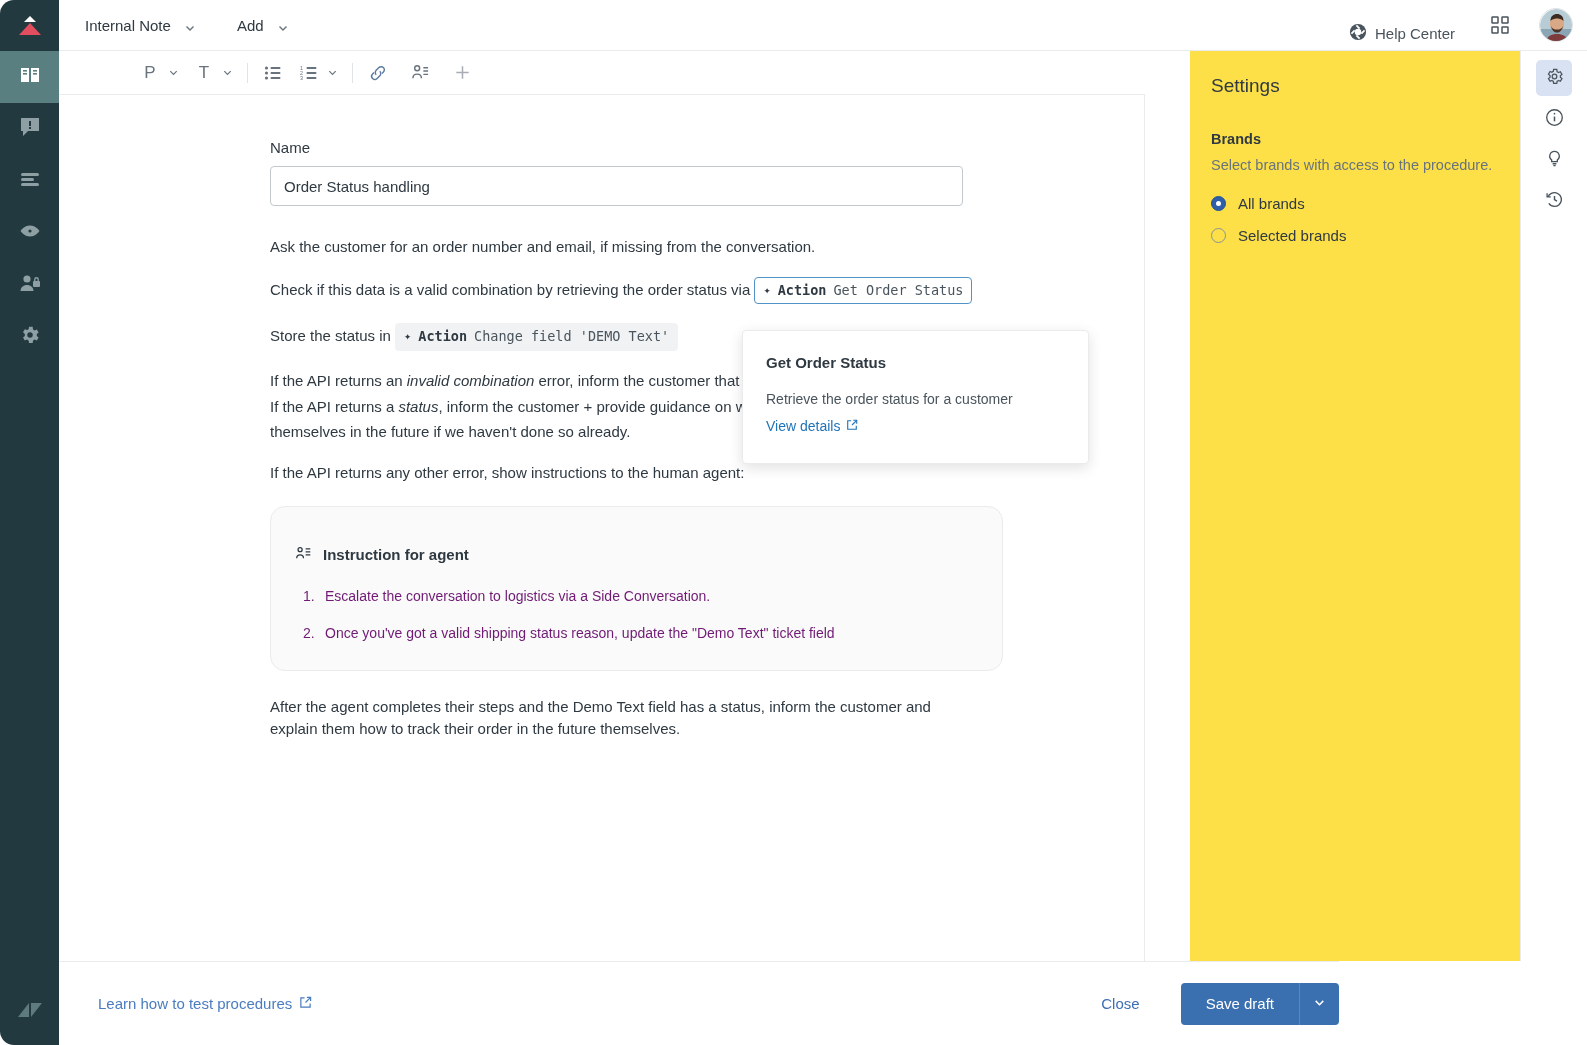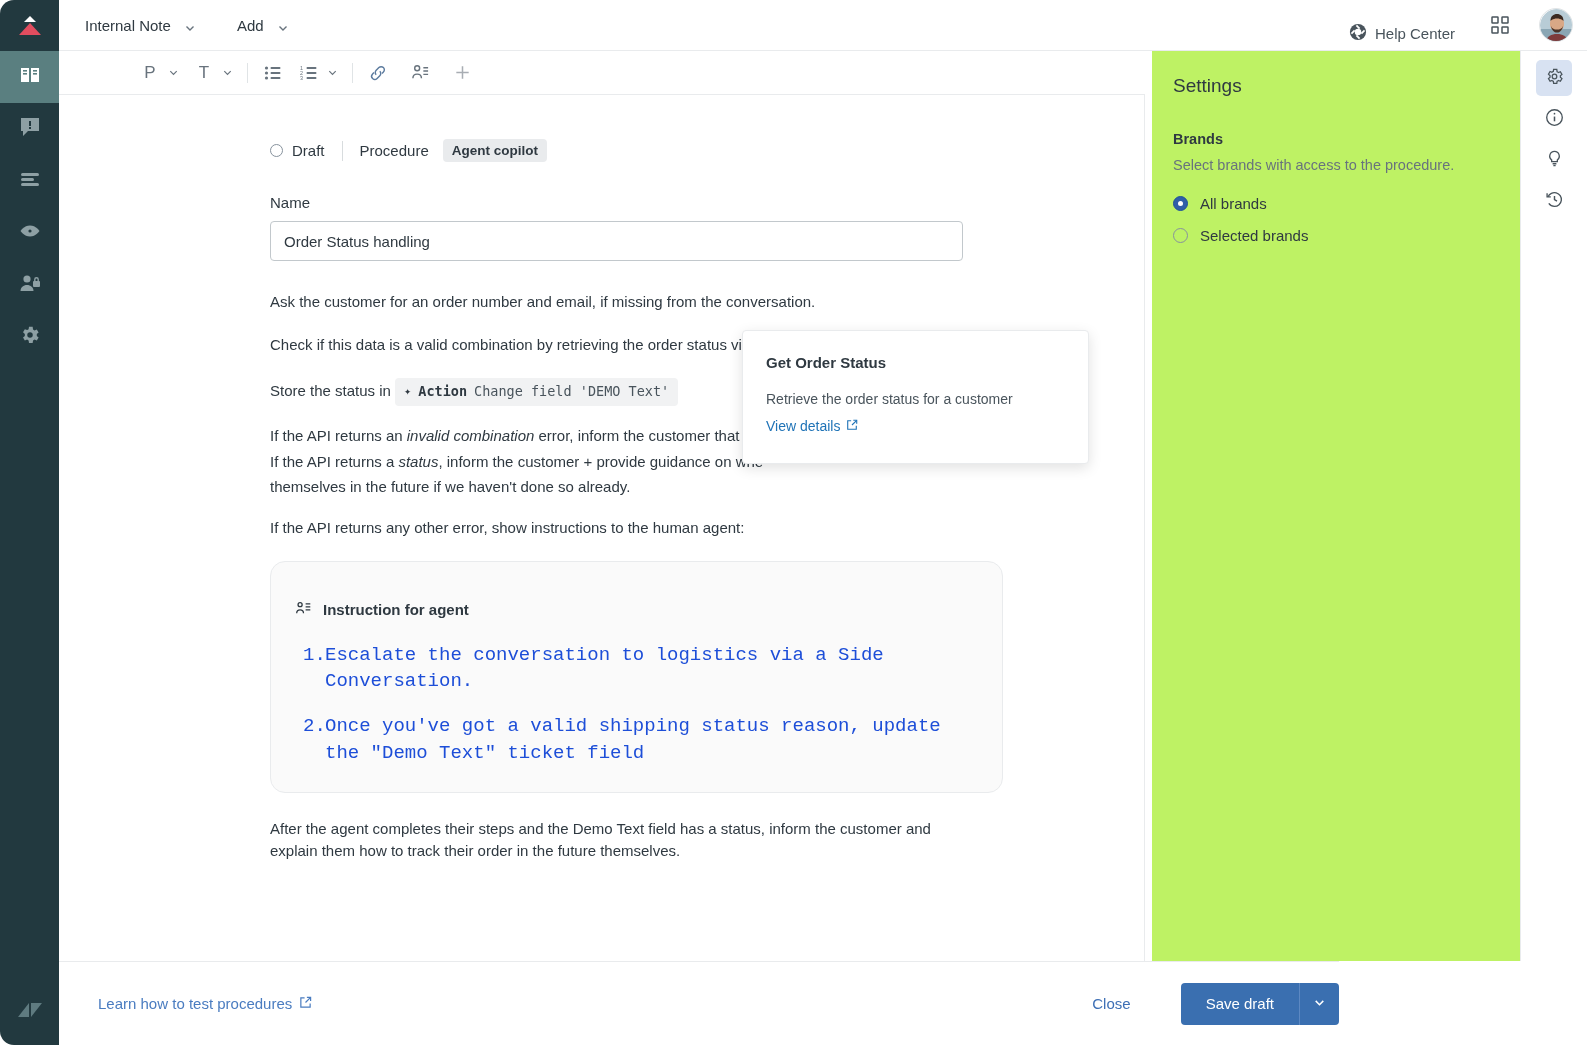--- a/index.html
+++ b/index.html
@@ -163,35 +163,35 @@
     padding: 38px 24px 26px 24px;
   }
   .instr-head {
     display: flex; align-items: center; gap: 11px;
     font-size: 15px; font-weight: bold; color: #2f3941;
     margin-bottom: 22px;
   }
   .instr-list { list-style: none; counter-reset: il; padding-left: 30px; }
   .instr-list li {
     counter-increment: il;
-    font-size: 19px; color: #1d4ed8; margin-bottom: 18px;
-    position: relative; line-height: 1.4; font-family: Liberation Mono, monospace;
+    font-size: 14px; color: #701a75; margin-bottom: 18px;
+    position: relative; line-height: 1.4;
   }
   .instr-list li:last-child { margin-bottom: 0; }
   .instr-list li::before {
     content: counter(il) ". ";
     position: absolute; left: -22px;
   }
   .tail-para { margin-top: 25px; width: 700px; font-size: 15px; color: #2f3941; line-height: 1.45; }
 
   
   .settings {
-    position: absolute; left: 1152px; top: 51px;
+    position: absolute; left: 1190px; top: 51px;
     width: 375px; height: 910px;
-    background: #bef264;
+    background: #fde047;
     padding: 24px 24px 0 21px;
     z-index: 20;
   }
   .settings-title { font-size: 19px; color: #2f3941; margin-bottom: 34px; }
   .settings-sub { font-size: 14.5px; font-weight: bold; color: #2f3941; margin-bottom: 10px; }
   .settings-desc { font-size: 14.5px; color: #68737d; margin-bottom: 22px; }
   .radio-row { display: flex; align-items: center; gap: 12px; margin-bottom: 15px; cursor: pointer; }
   .radio {
     width: 15px; height: 15px; border-radius: 50%;
     border: 1.5px solid #87929d; flex: none;
@@ -225,21 +225,21 @@
     background: #fff;
     border-top: 1px solid #e9ebed;
     border-radius: 0 0 14px 0;
     display: flex; align-items: center;
     z-index: 35;
   }
   .footer-link {
     margin-left: 39px; font-size: 15px; color: #4a7cc0;
     display: inline-flex; align-items: center; gap: 7px; cursor: pointer;
   }
-  .footer-right { margin-left: auto; display:flex; align-items:center; gap: 12px; }
+  .footer-right { margin-left: auto; display:flex; align-items:center; gap: 3px; }
   .btn-close {
     font-size: 15px; color: #3d6fb5; background:none; border:none;
     padding: 10px 22px; cursor: pointer;
     font-family: "Liberation Sans", sans-serif;
   }
   .split {
     display:flex; margin-left: 16px;
   }
   .btn-primary {
     background: #3a6fb0; color:#fff; border:none;
@@ -467,27 +467,20 @@
     <div class="tb-ic" style="margin-left:14px">
       <svg width="19" height="19" viewBox="0 0 20 20" fill="none" stroke="#a8adb3" stroke-width="1.6">
         <path d="M10 3.5v13M3.5 10h13"></path>
       </svg>
     </div>
   </div>
 
   <div class="canvas">
     <div class="doc">
 
-      <div class="status-row">
-        <span class="radio-ring"></span>
-        <span class="status-draft">Draft</span>
-        <span class="vbar"></span>
-        <span class="type-label">Procedure</span>
-        <span class="pill">Agent copilot</span>
-      </div>
 
       <div class="field-label">Name</div>
       <input class="name-input" value="Order Status handling" style="">
 
       <div class="body-text">
 
         <div class="para">Ask the customer for an order number and email, if missing from the conversation.</div>
 
         <div class="para">
           <span>Check if this data is a valid combination by retrieving the order status via</span>

